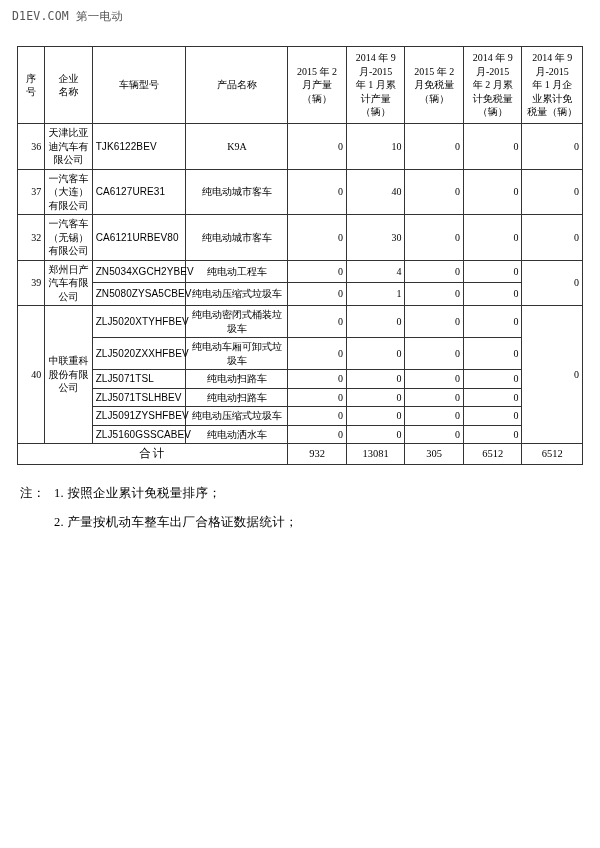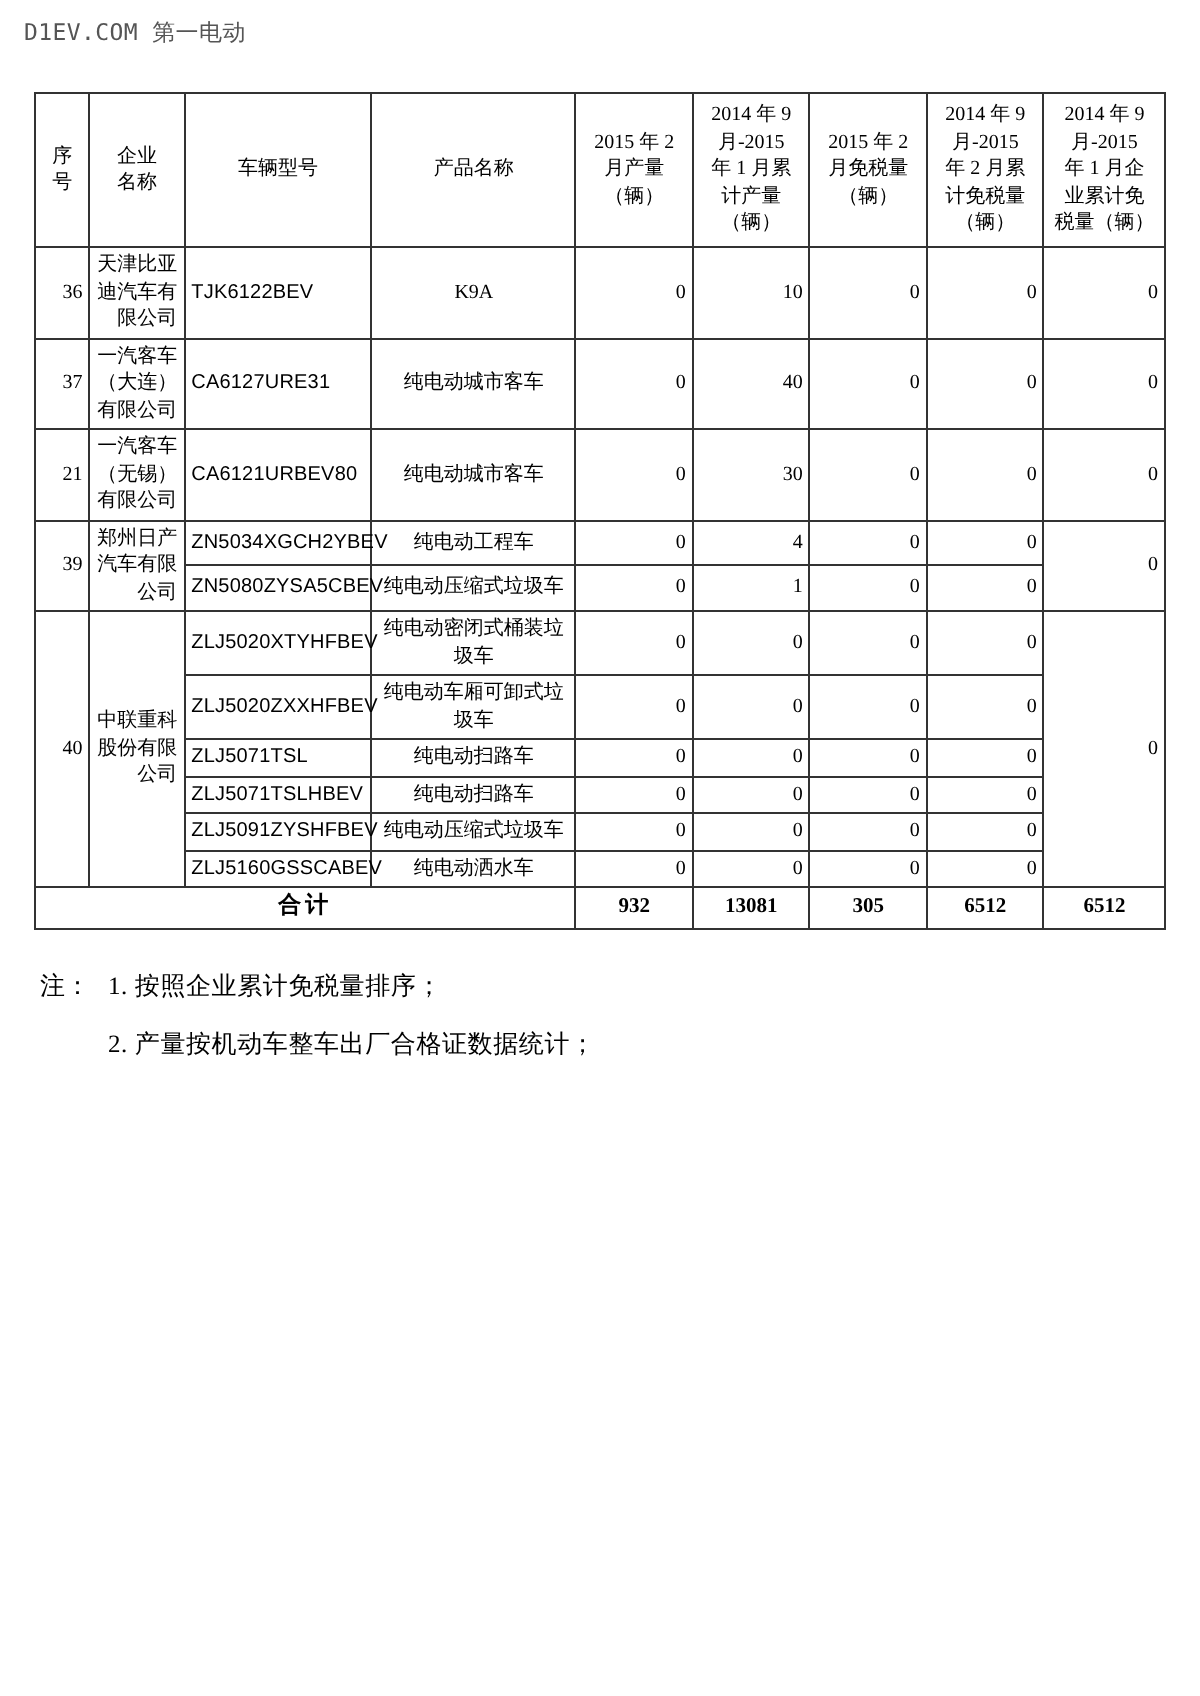--- a/index.html
+++ b/index.html
@@ -65,21 +65,21 @@
   .c-company  { width: 47px; }
   .c-model    { width: 93px; }
   .c-product  { width: 101px; }
   .c-num      { width: 58px; }
   .c-num2     { width: 60px; }
   td.idx {
     text-align: right;
     font-size: 10px;
   }
   td.company {
-    text-align: right;
+    text-align: center;
     font-size: 10px;
     line-height: 1.45;
     padding-left: 4px;
     word-break: break-all;
   }
   td.model {
     text-align: left;
     font-size: 10px;
     padding-left: 5px;
     letter-spacing: 0.1px;
@@ -91,21 +91,21 @@
     font-size: 10px;
     padding-left: 5px;
     line-height: 1.45;
   }
   td.num {
     text-align: right;
     padding-right: 8px;
     font-size: 10px;
   }
   tr.total td {
-    font-weight: bold;
+    font-weight: normal;
   }
   td.total-label {
     text-align: center;
     font-size: 11.5px;
     font-weight: bold;
     letter-spacing: 2px;
   }
   td.total-num {
     text-align: center;
     font-size: 10.5px;
@@ -220,21 +220,21 @@
             <td class="company" rowspan="1">一汽客车（大连）有限公司</td>
             <td class="model">CA6127URE31</td>
             <td class="product">纯电动城市客车</td>
             <td class="num">0</td>
             <td class="num">40</td>
             <td class="num">0</td>
             <td class="num">0</td>
             <td class="num" rowspan="1">0</td>
           </tr>
           <tr>
-            <td class="idx" rowspan="1">21</td>
+            <td class="idx" rowspan="1">32</td>
             <td class="company" rowspan="1">一汽客车（无锡）有限公司</td>
             <td class="model">CA6121URBEV80</td>
             <td class="product">纯电动城市客车</td>
             <td class="num">0</td>
             <td class="num">30</td>
             <td class="num">0</td>
             <td class="num">0</td>
             <td class="num" rowspan="1">0</td>
           </tr>
           <tr>

